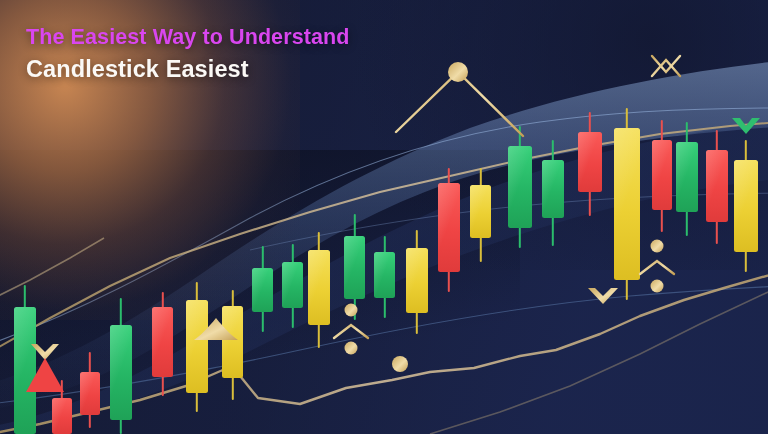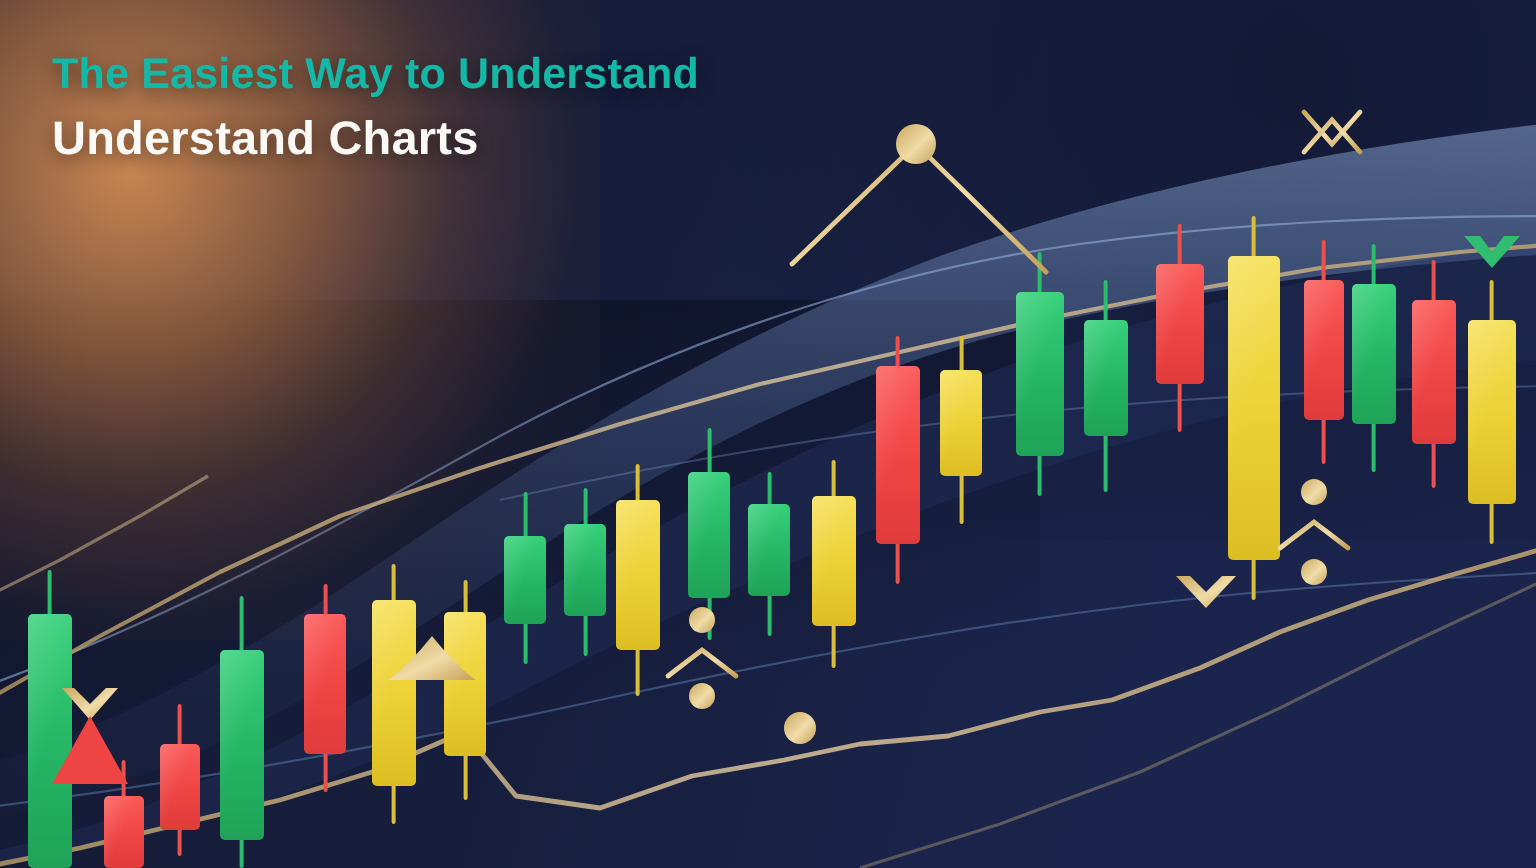--- a/index.html
+++ b/index.html
@@ -66,21 +66,21 @@
     background:linear-gradient(110deg,rgba(255,255,255,.17),rgba(255,255,255,0) 48%);
     pointer-events:none;
   }
 
   
   #title-block{
     position:absolute;left:26px;top:24px;width:420px;
     z-index:40;
   }
   .t-line1{
-    color:#14b8a6;font-size:21.5px;font-weight:700;letter-spacing:.1px;
+    color:#d946ef;font-size:21.5px;font-weight:700;letter-spacing:.1px;
     line-height:1.28;text-shadow:0 2px 9px rgba(0,0,0,.45);
   }
   .t-line2{
     color:#fbf9f6;font-size:23.5px;font-weight:700;letter-spacing:.1px;
     line-height:1.30;margin-top:2px;text-shadow:0 2px 9px rgba(0,0,0,.45);
   }
 </style>
 </head>
 <body>
 
@@ -300,16 +300,16 @@
 
     <path d="M 45,358 L 64,392 L 26,392 Z" fill="#ef4444"></path>
 
     <path d="M 588,288 L 603,304 L 618,288 L 611,288 L 603,296 L 595,288 Z" fill="url(#goldGrad2)"></path>
 
     <path d="M 732,118 L 746,134 L 760,118 L 752,118 L 746,126 L 740,118 Z" fill="#2fbe6f"></path>
   </svg>
 
   <div id="title-block">
     <div class="t-line1">The Easiest Way to Understand</div>
-    <div class="t-line2">Understand Charts</div>
+    <div class="t-line2">Candlestick Easiest</div>
   </div>
 
 </div>
 
 </body></html>

